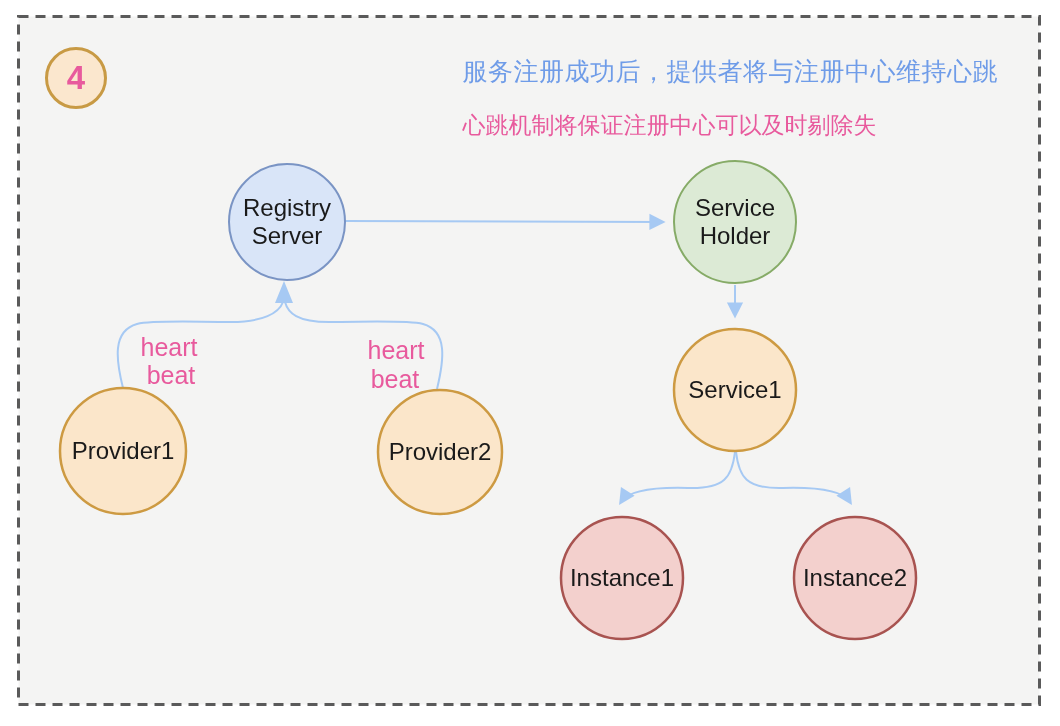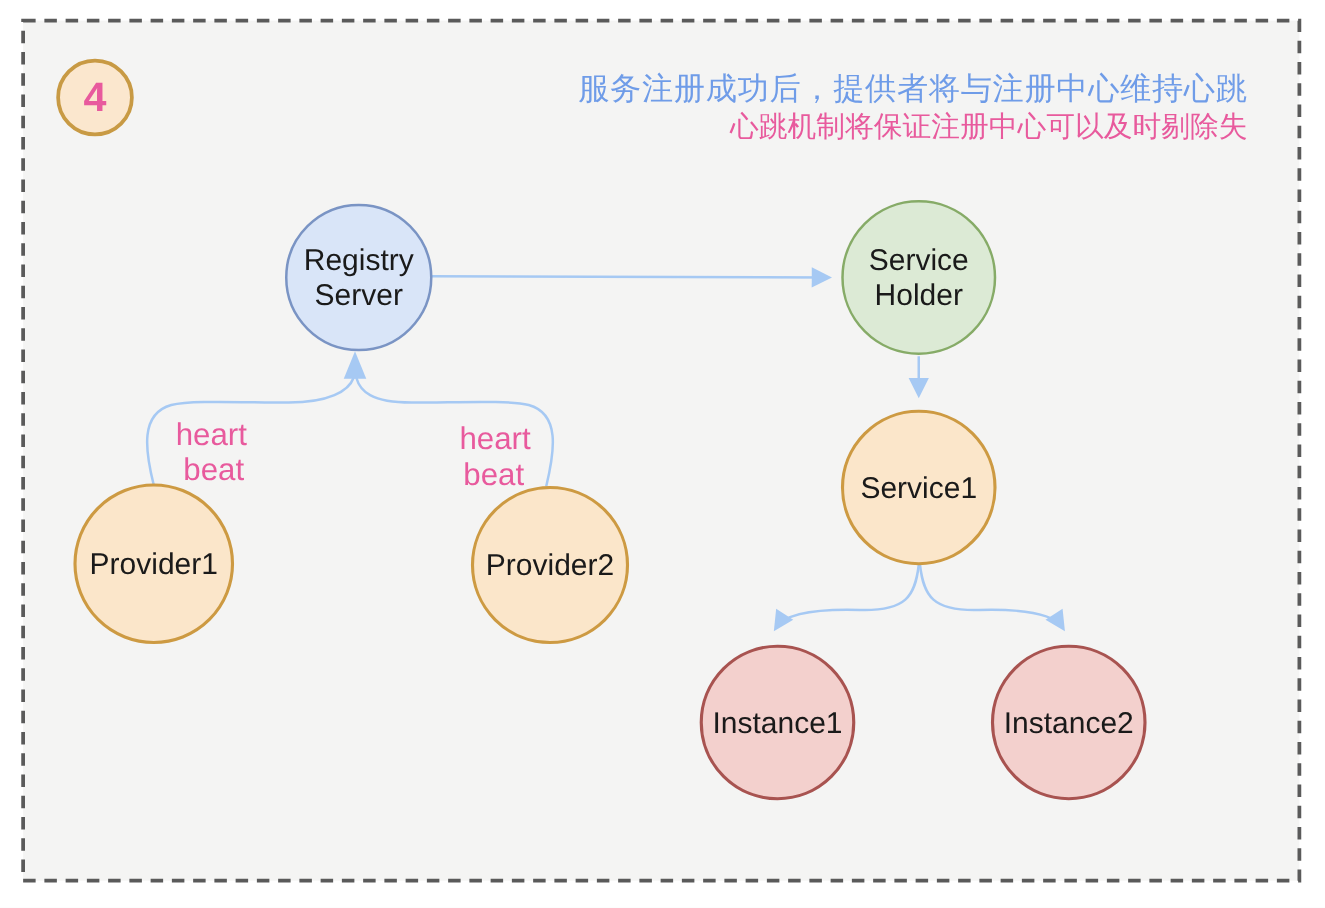--- a/index.html
+++ b/index.html
@@ -48,33 +48,33 @@
     font-size: 33px;
     font-weight: 700;
     display: flex;
     align-items: center;
     justify-content: center;
   }
   .captions {
     position: absolute;
     top: 57px;
     right: 62px;
-    text-align: right;
+    text-align: left;
   }
   .caption-blue {
     color: #6f9ce8;
     font-size: 25px;
     letter-spacing: 0.5px;
     line-height: 29px;
   }
   .caption-pink {
     color: #e85a9d;
     font-size: 23px;
     line-height: 30px;
-    margin-top: 0;
+    margin-top: 24px;
   }
 </style>
 </head>
 <body>
 
 <div class="canvas">
 
   <svg class="diagram-svg" viewBox="0 0 1060 726" xmlns="http://www.w3.org/2000/svg">
     <defs>
       <marker id="arrow" viewBox="0 0 10 10" refX="7.5" refY="5" markerWidth="9" markerHeight="9" orient="auto-start-reverse">

